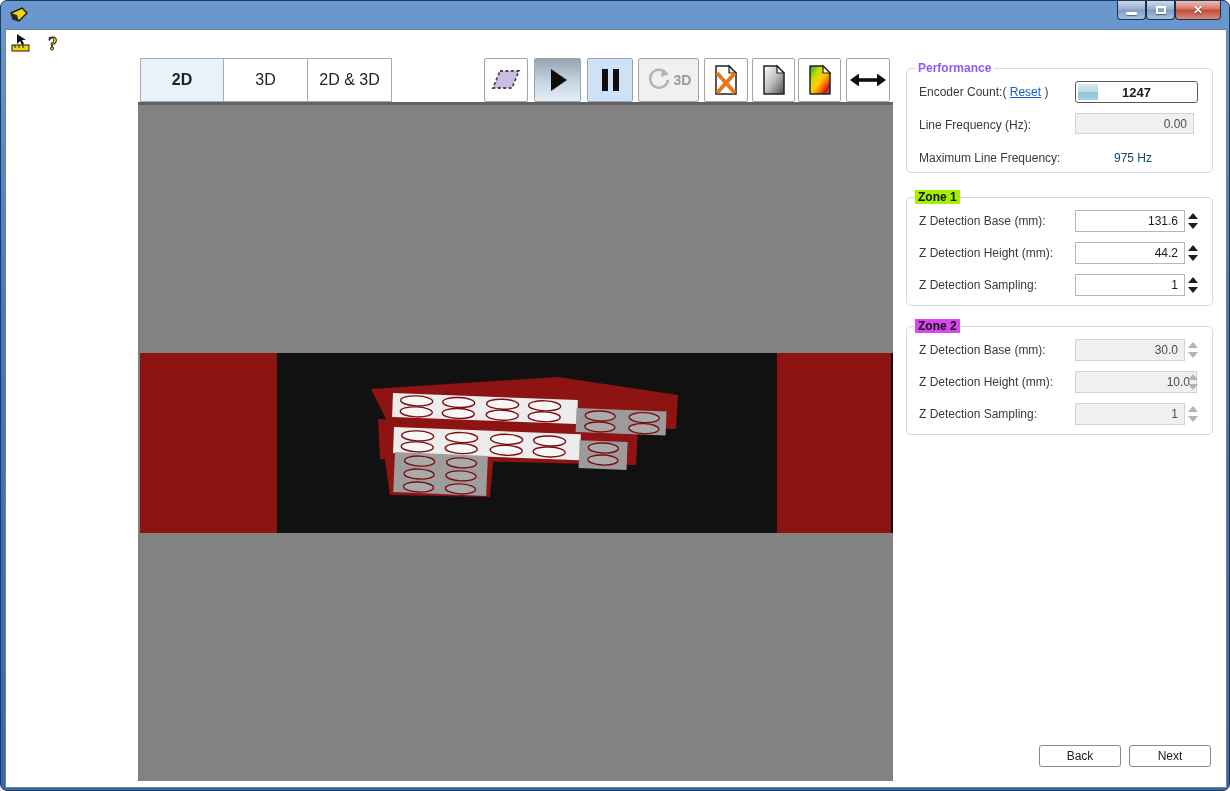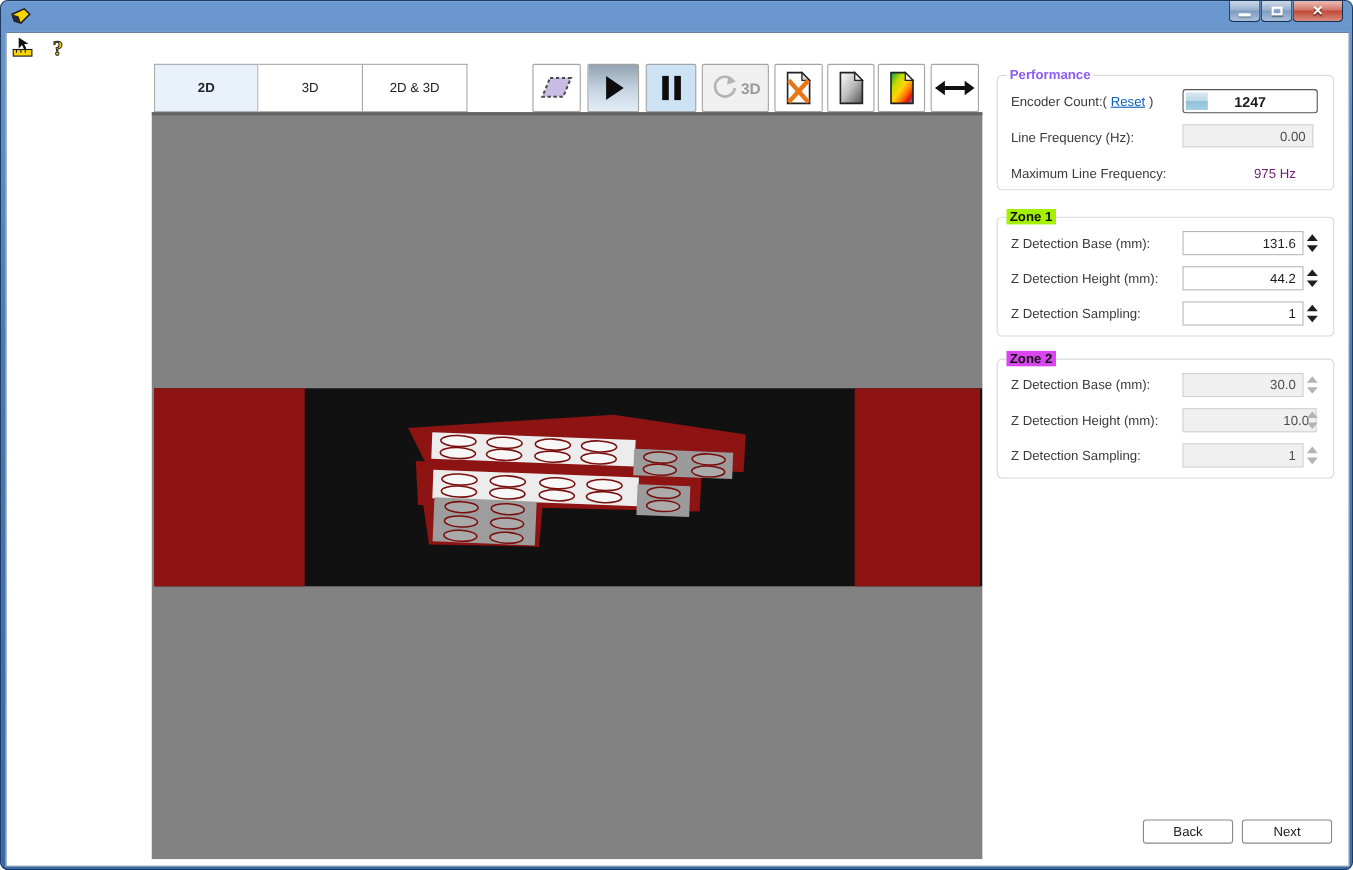--- a/index.html
+++ b/index.html
@@ -28,22 +28,22 @@
 
   
   .side-icons { position:absolute; left:10px; top:32px; display:flex; gap:10px; }
   .side-icon { width:22px; height:20px; cursor:pointer; }
   .nav { position:absolute; left:6px; top:60px; width:129px; }
   .nav-item { height:21px; line-height:20px; text-align:center; border-top:1px solid #4a4a4a; cursor:pointer; color:#1b1b1b; }
   .nav-item.active { font-weight:bold; background:#dcebfa; height:22px; line-height:21px; border-bottom:1px solid #4a4a4a; }
 
   
   .tabs { position:absolute; left:139px; top:57px; display:flex; }
-  .tab { width:95px; height:44px; border:1px solid #a9a9a9; border-left-width:0; background:#fff;
-         display:flex; align-items:center; justify-content:center; font-size:12px; cursor:pointer; }
+  .tab { width:84px; height:44px; border:1px solid #a9a9a9; border-left-width:0; background:#fff;
+         display:flex; align-items:center; justify-content:center; font-size:16px; cursor:pointer; }
   .tab:first-child { border-left-width:1px; }
   .tab.active { background:#e9f2fb; font-weight:bold; }
 
   
   .toolbtn { position:absolute; top:57px; height:44px; border:1px solid #a3a3a3; border-radius:2px; background:#fff;
              display:flex; align-items:center; justify-content:center; cursor:pointer; }
   .toolbtn.play { background:linear-gradient(180deg,#94a4b2 0%,#c6d5e2 55%,#e4eef7 100%); }
   .toolbtn.pause { background:#cde2f4; }
   .toolbtn.disabled { background:#f0f0f0; cursor:default; }
   .tri-play { width:0; height:0; border-left:16px solid #0d0d0d; border-top:11px solid transparent; border-bottom:11px solid transparent; margin-left:3px; }
@@ -66,21 +66,21 @@
   .valbox.gray { background:#f0f0f0; border-color:#d2d2d2; color:#4d4d4d; }
   .valbox.encoder { border:1px solid #565656; border-radius:3px; justify-content:center; font-weight:bold; font-size:13px; padding:0; }
   .enc-icon { position:absolute; left:2px; top:2px; width:20px; height:16px;
               background:linear-gradient(180deg,#d7e9f2 0%,#bcd9e8 49%,#8fc2d9 50%,#a5cfe2 100%); }
   .spin { position:absolute; width:12px; height:22px; display:flex; flex-direction:column; align-items:center; justify-content:center; gap:4px; }
   .spin .up { width:0; height:0; border-left:5px solid transparent; border-right:5px solid transparent; border-bottom:6px solid #1e1e1e; cursor:pointer; }
   .spin .dn { width:0; height:0; border-left:5px solid transparent; border-right:5px solid transparent; border-top:6px solid #1e1e1e; cursor:pointer; }
   .spin.disabled .up { border-bottom-color:#b4b4b4; cursor:default; }
   .spin.disabled .dn { border-top-color:#b4b4b4; cursor:default; }
   .reset-link { color:#0f62c0; text-decoration:underline; cursor:pointer; }
-  .plain-val { position:absolute; color:#701a75;margin-left:26px; }
+  .plain-val { position:absolute; color:#0c4a6e; }
 
   
   .btn { position:absolute; top:744px; width:82px; height:22px; border:1px solid #8a8a8a; border-radius:3px; background:#fff;
          display:flex; align-items:center; justify-content:center; cursor:pointer; color:#1b1b1b; }
 </style>
 </head>
 <body>
 
 <div class="frame">
 

